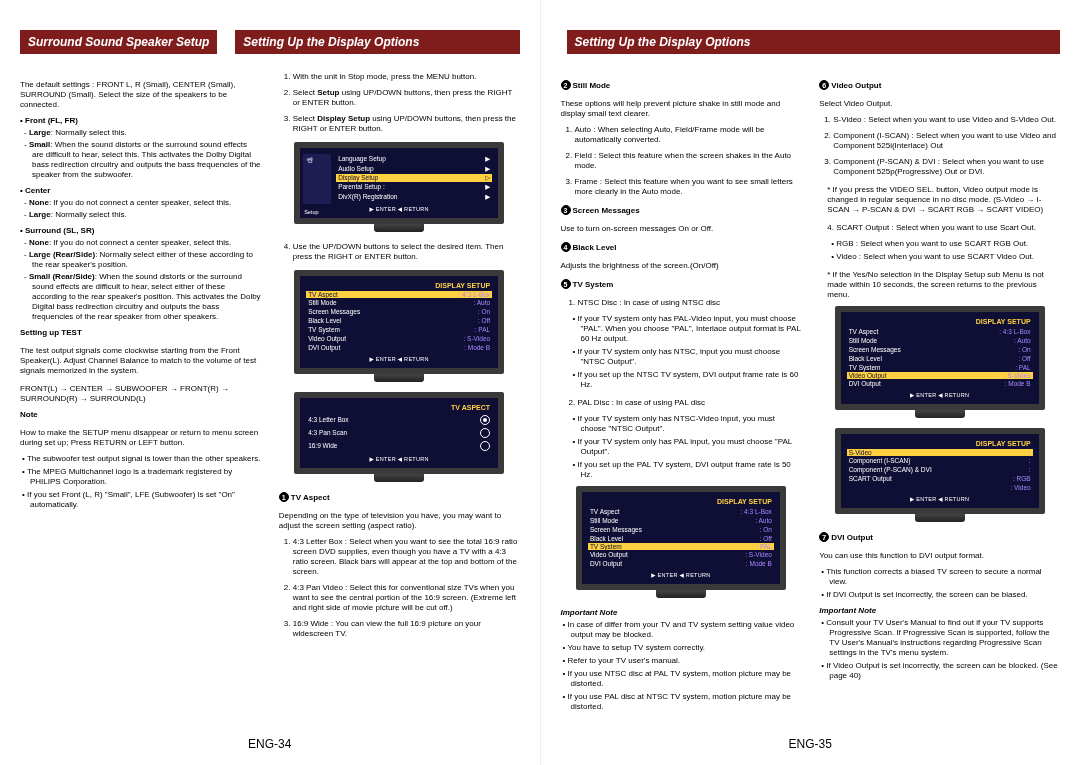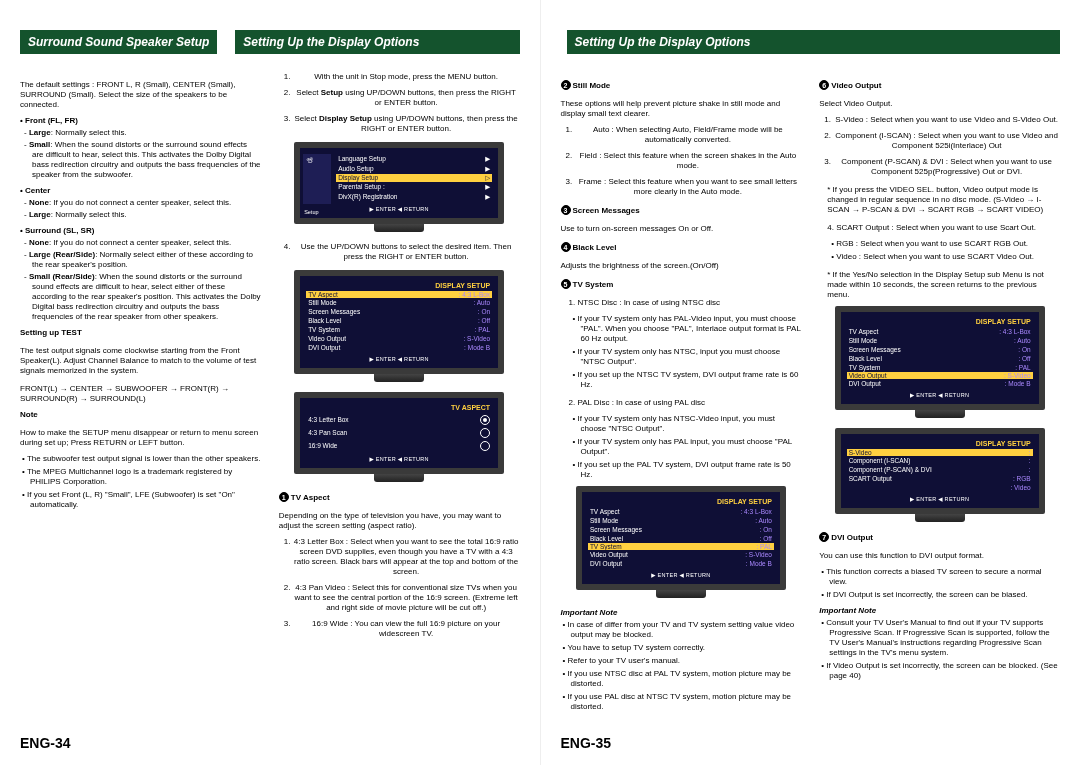--- a/index.html
+++ b/index.html
@@ -27,21 +27,21 @@
   }
   .page + .page {
     border-left: 1px solid #eee;
   }
   .header-row {
     display: flex;
     gap: 12px;
     margin-bottom: 18px;
   }
   .hband {
-    background: #14532d;
+    background: #7f1d1d;
     color: #fff;
     font-weight: bold;
     font-style: italic;
     font-size: 12px;
     padding: 5px 8px;
     white-space: nowrap;
   }
   .hband.wide { flex: 1; margin-left: 6px; }
   .cols {
     flex: 1;
@@ -51,21 +51,21 @@
   .col { flex: 1; min-width: 0; }
   p { margin: 8px 0 6px 0; line-height: 1.25; }
   .sect { font-weight: bold; margin-top: 6px; margin-bottom: 2px; }
   ul.dash { margin: 0 0 6px 0; padding: 0 0 0 4px; list-style: none; }
   ul.dash > li { margin: 0 0 2px 0; padding-left: 8px; text-indent: -8px; line-height: 1.25; }
   ul.dash > li::before { content: "- "; }
   .b { font-weight: bold; }
   .bullets { margin: 0 0 6px 0; padding: 0 0 0 10px; list-style: none; }
   .bullets > li { text-indent: -8px; padding-left: 0; margin-bottom: 3px; line-height: 1.25; }
   .bullets > li::before { content: "• "; }
-  ol.num { margin: 0 0 8px 0; padding-left: 14px; text-align: center; }
+  ol.num { margin: 0 0 8px 0; padding-left: 14px; }
   ol.num > li { margin-bottom: 6px; line-height: 1.25; }
 
   .osd-tv {
     width: 210px;
     margin: 6px auto 10px auto;
   }
   .tv-frame {
     background: #3a3a3a;
     padding: 6px;
     border-radius: 2px;
@@ -83,21 +83,21 @@
   .m-row { display: flex; justify-content: space-between; padding: 1px 0; }
   .m-hi { background: #ffd040; color: #0f0f36; padding: 0 2px; margin: 0 -2px; }
   .m-foot { margin-top: 4px; font-size: 5.5px; letter-spacing: .3px; text-align: center; }
   .m-sidebar { position:absolute; left:3px; top:6px; bottom:14px; width:28px; background:#1e1e55; font-size:5.5px; padding:3px; }
   .m-sidebox { position:absolute; left:4px; bottom:3px; font-size:5.5px; }
   .m-body { margin-left:30px; }
   .radio-row { display:flex; justify-content:space-between; align-items:center; padding:1.5px 0;}
   .radio { width:10px; height:10px; border:1px solid #fff; border-radius:50%; display:inline-block; position:relative;}
   .radio.on::after{content:"";position:absolute;left:2px;top:2px;width:4px;height:4px;border-radius:50%;background:#fff;}
   .circ-num { display:inline-block; width:10px; height:10px; line-height:10px; text-align:center; border:1px solid #000; border-radius:50%; font-size:7px; background:#000; color:#fff; font-weight:bold; margin-right:2px;}
-  .pg-num { font-weight:bold; font-size:14px; margin-top:auto; padding-top:6px;}
+  .pg-num { text-align:center; font-weight:normal; font-size:12px; margin-top:auto; padding-top:6px;}
   .narrow .tv-inner { min-height:72px; }
   .options-menu .m-row span:last-child{ color:#a8f; }
 </style>
 </head>
 <body>
 
 <div class="spread">
 
   <div class="page">
     <div class="header-row">

